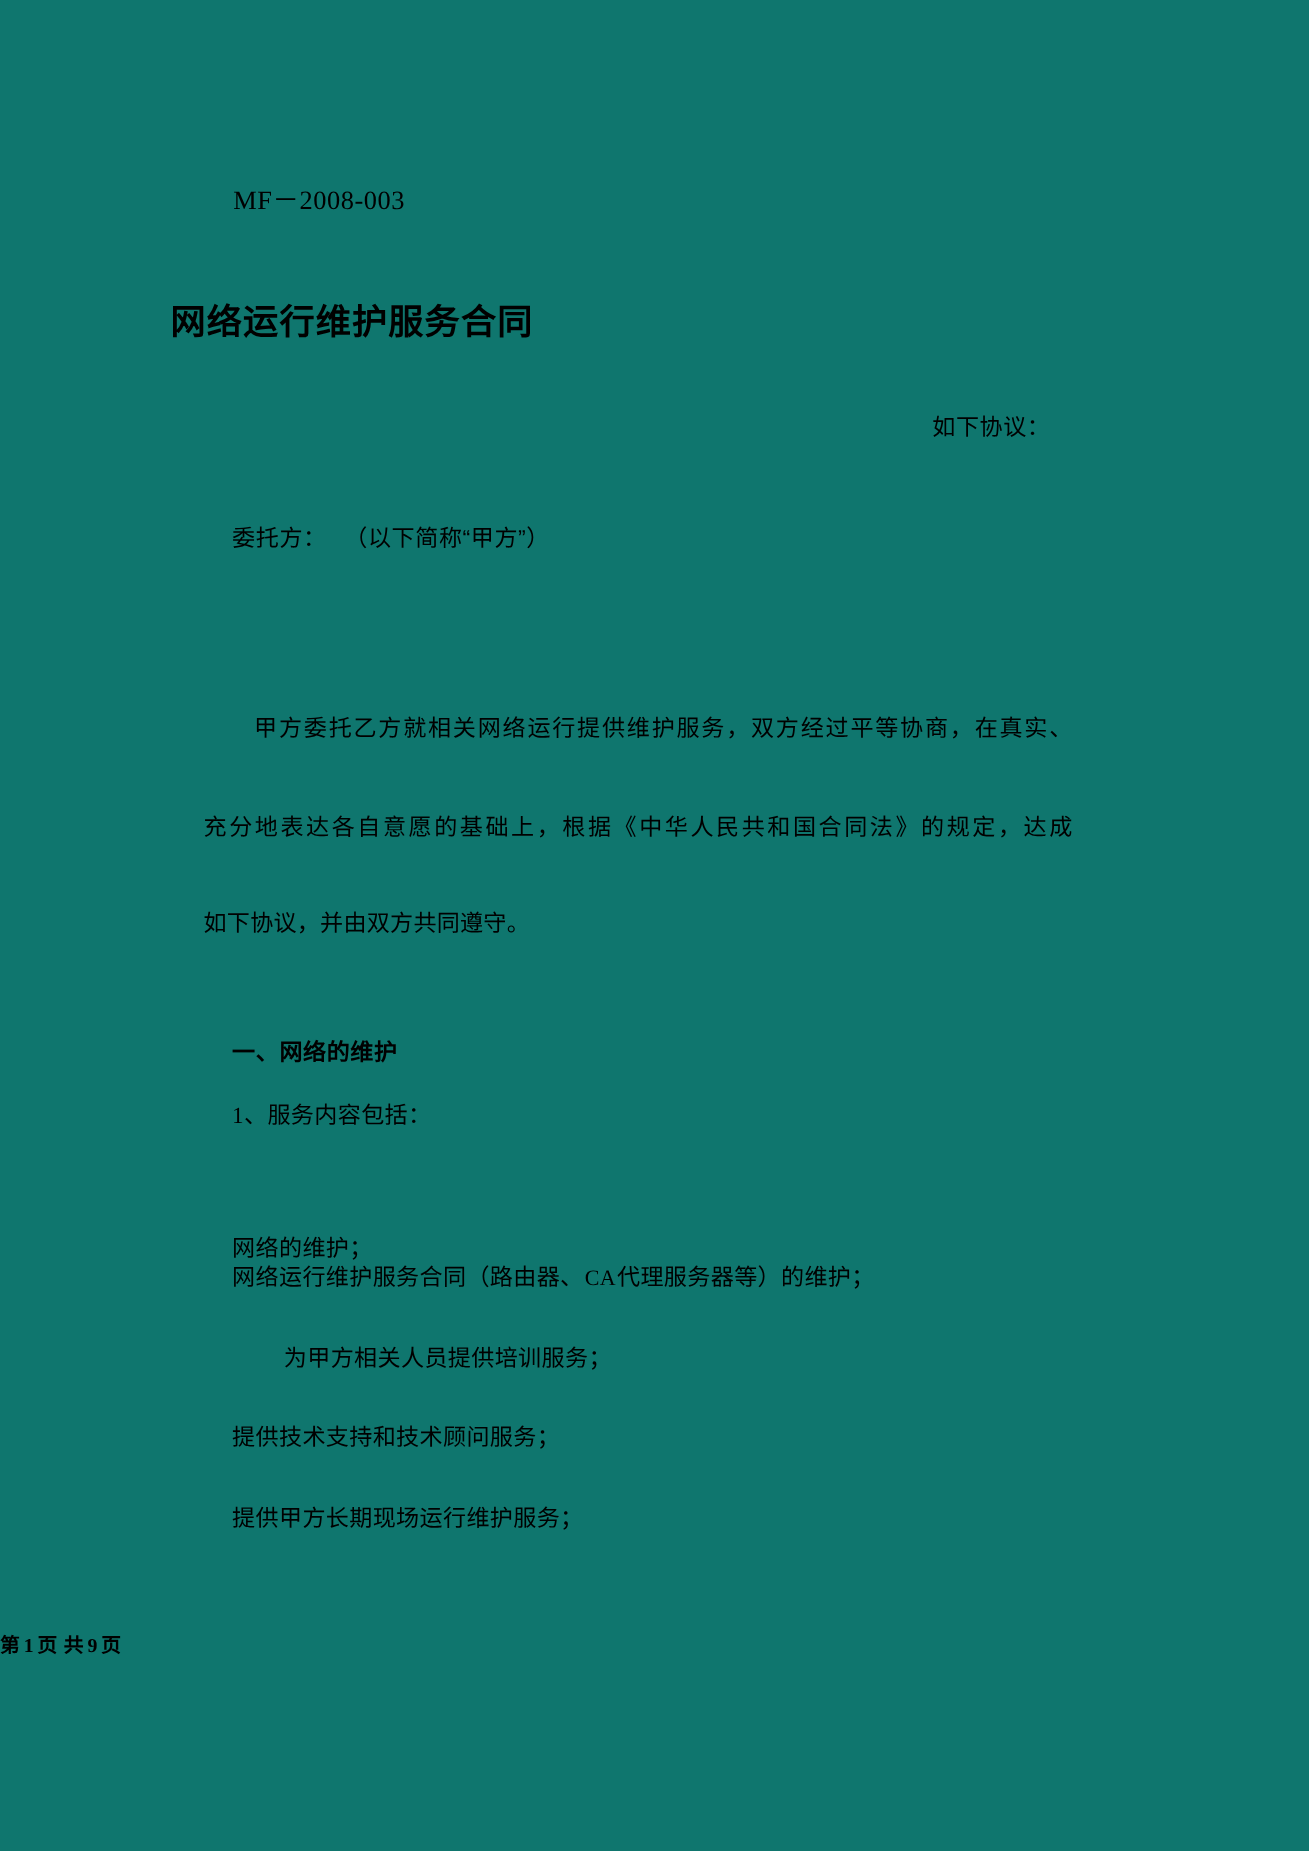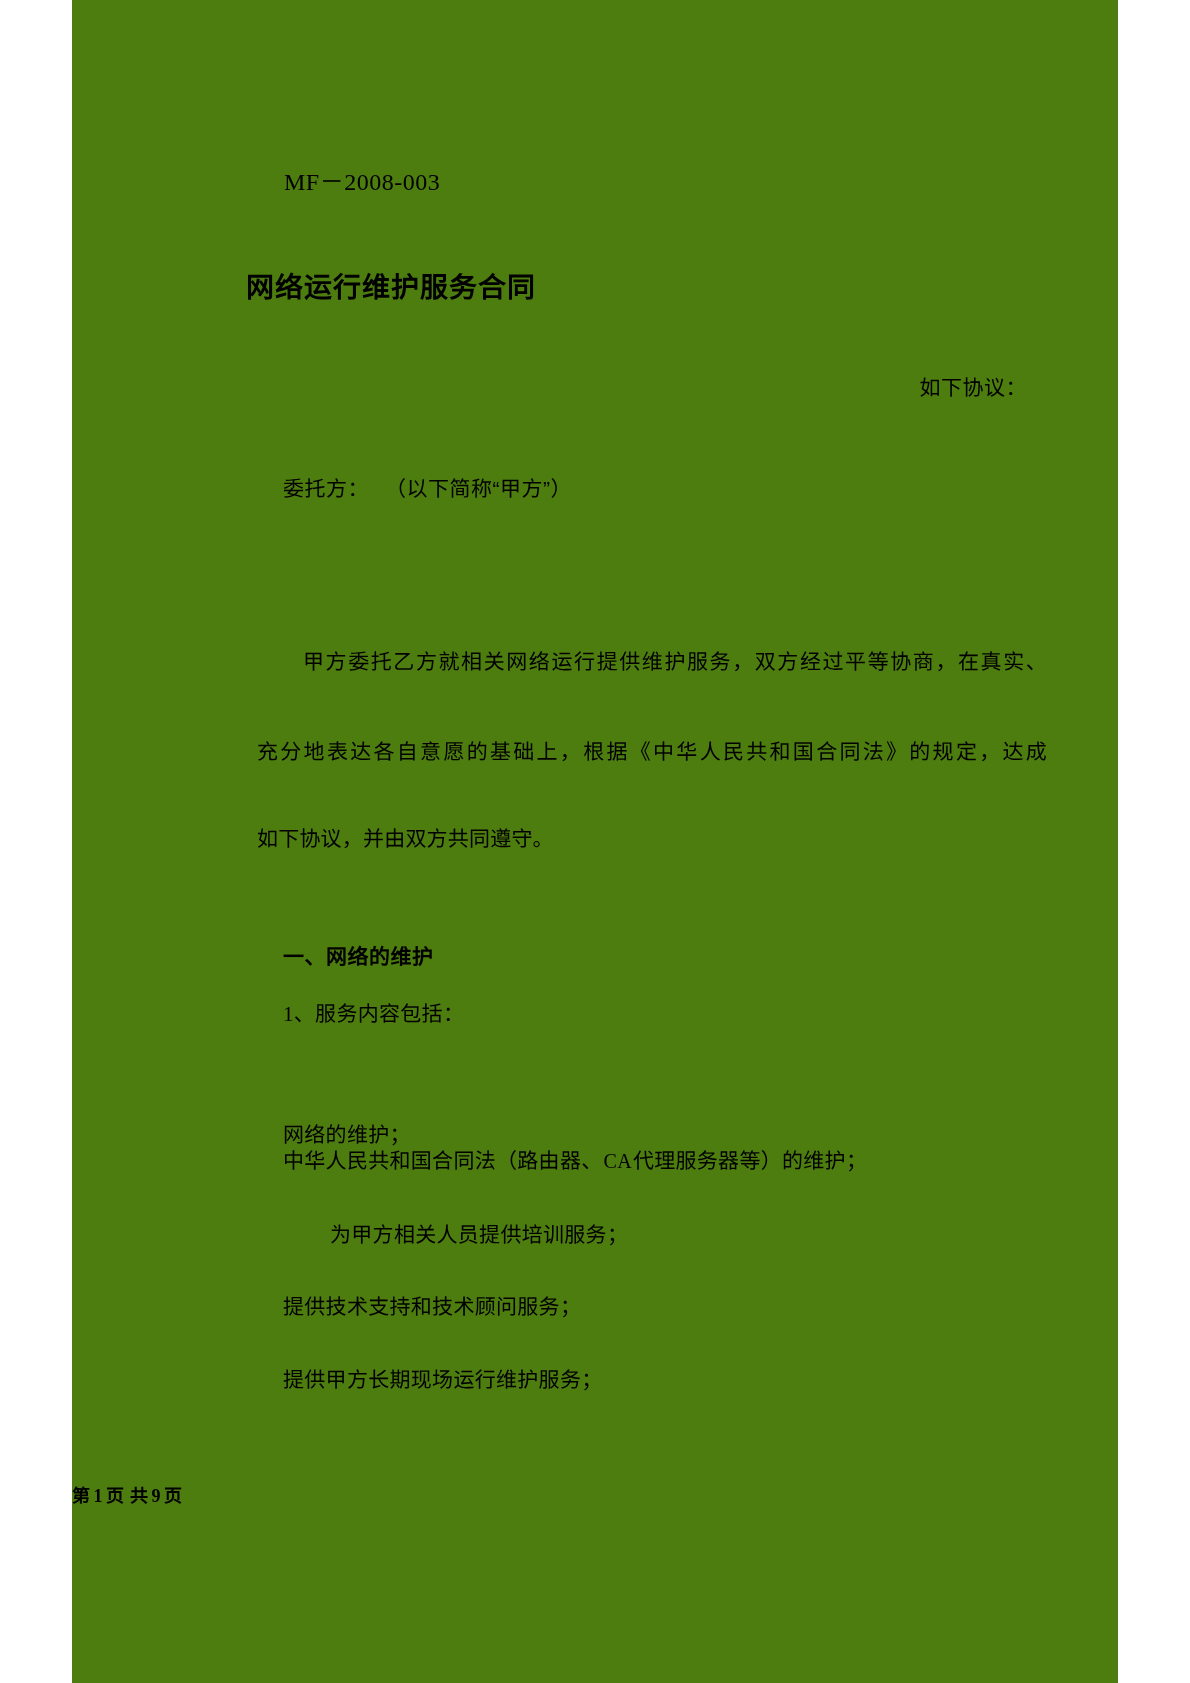--- a/index.html
+++ b/index.html
@@ -6,46 +6,46 @@
     margin: 0;
     padding: 0;
     background: #ffffff;
   }
   body {
     font-family: "Liberation Sans", "DejaVu Sans", sans-serif;
     color: #000000;
   }
   .page {
     position: relative;
-    width: 1046px;
+    width: 1190px;
     height: 1683px;
     margin: 0 auto;
-    background: #4d7c0f;
+    background: #0f766e;
     overflow: hidden;
     box-sizing: border-box;
   }
 
   
   .doc-code {
     position: absolute;
     left: 212px;
     top: 162px;
     font-family: "Liberation Serif", "DejaVu Serif", serif;
     font-size: 24px;
     letter-spacing: 0.5px;
     white-space: nowrap;
   }
 
   
   .doc-title {
     position: absolute;
-    left: 174px;
+    left: 155px;
     top: 246px;
     font-family: Liberation Sans, sans-serif;
-    font-size: 28px;
+    font-size: 32px;
     font-weight: bold;
     letter-spacing: 1px;
     white-space: nowrap;
   }
 
   
   .contract-no {
     position: absolute;
     left: 165px;
     top: 371px;
@@ -158,21 +158,21 @@
 
   <h2 class="section-heading">一、网络的维护</h2>
 
   <div class="clause c1">
     <span class="num">1</span><span>、服务内容包括：</span>
   </div>
 
   <div class="clause c2">网络的维护；</div>
 
   <div class="clause c3">
-    <span>中华人民共和国合同法（路由器、</span><span class="latin">CA</span><span>代理服务器等）的维护；</span>
+    <span>网络运行维护服务合同（路由器、</span><span class="latin">CA</span><span>代理服务器等）的维护；</span>
   </div>
 
   <div class="clause c4">为甲方相关人员提供培训服务；</div>
 
   <div class="clause c5">提供技术支持和技术顾问服务；</div>
 
   <div class="clause c6">提供甲方长期现场运行维护服务；</div>
 
   <div class="footer">
     <span>第</span><span class="pg">1</span><span>页 共</span><span class="pg">9</span><span>页</span>

